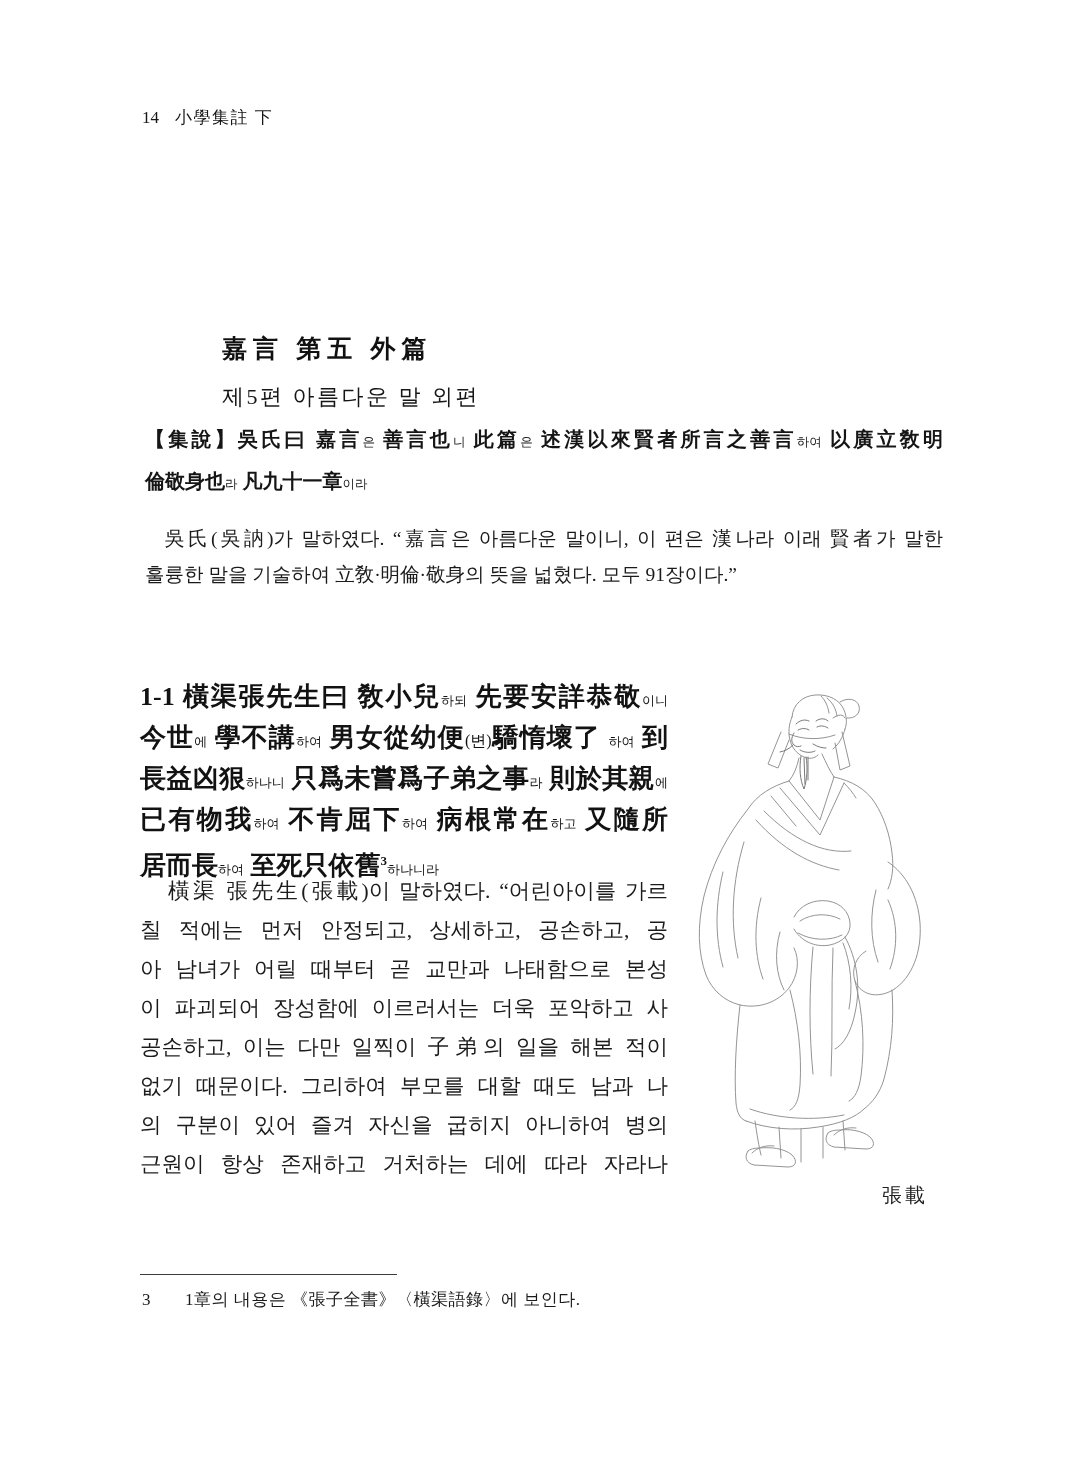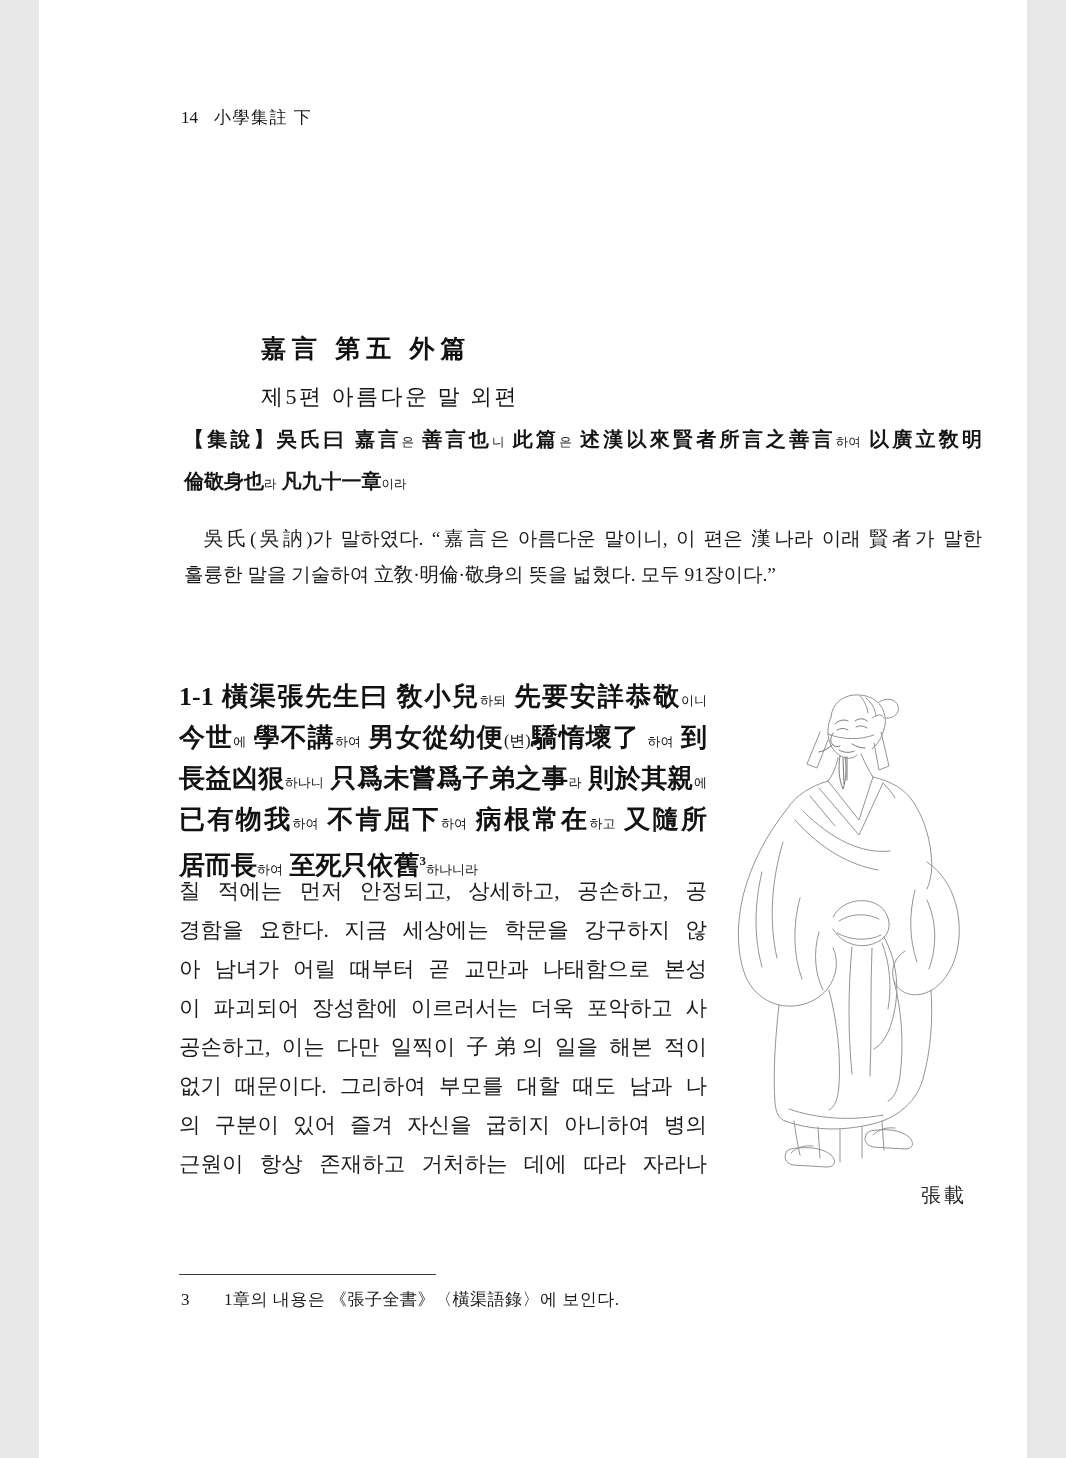--- a/index.html
+++ b/index.html
@@ -2,21 +2,21 @@
 <html><head>
 <meta charset="utf-8">
 <style>
   html,body { margin:0; padding:0; }
   body {
     font-family: "Liberation Serif", "DejaVu Serif", serif;
     background:#e8e8e8;
   }
   .page {
     position:relative;
-    width:988px; height:1458px;
+    width:1066px; height:1458px;
     background:#ffffff;
     margin:0 auto;
     overflow:hidden;
     color:#1d1d1d;
   }
 
   
   .running-header {
     position:absolute; left:142px; top:106px;
     font-size:17px; letter-spacing:1.5px; color:#161616;
@@ -114,22 +114,22 @@
     </div>
 
   <div class="section-hanmun">
       <div class="tline"><span class="seg-n">1-1 橫渠張先生曰 敎小兒</span><span class="seg-sm">하되</span><span class="seg-n"> 先要安詳恭敬</span><span class="seg-sm">이니</span></div>
       <div class="tline"><span class="seg-n">今世</span><span class="seg-sm">에</span><span class="seg-n"> 學不講</span><span class="seg-sm">하여</span><span class="seg-n"> 男女從幼便</span><span class="seg-paren">(변)</span><span class="seg-n">驕惰壞了 </span><span class="seg-sm">하여</span><span class="seg-n"> 到</span></div>
       <div class="tline"><span class="seg-n">長益凶狠</span><span class="seg-sm">하나니</span><span class="seg-n"> 只爲未嘗爲子弟之事</span><span class="seg-sm">라</span><span class="seg-n"> 則於其親</span><span class="seg-sm">에</span></div>
       <div class="tline"><span class="seg-n">已有物我</span><span class="seg-sm">하여</span><span class="seg-n"> 不肯屈下</span><span class="seg-sm">하여</span><span class="seg-n"> 病根常在</span><span class="seg-sm">하고</span><span class="seg-n"> 又隨所</span></div>
       <div class="tline nojust"><span class="seg-n">居而長</span><span class="seg-sm">하여</span><span class="seg-n"> 至死只依舊</span><span class="seg-sup">3</span><span class="seg-sm">하나니라</span></div>
     </div>
   <div class="section-trans">
+      <div class="tline" style="padding-left: 28px;"><span class="seg-n">橫渠 張先生(張載)이 말하였다. “어린아이를 가르</span></div>
       <div class="tline"><span class="seg-n">칠 적에는 먼저 안정되고, 상세하고, 공손하고, 공</span></div>
-      <div class="tline"><span class="seg-n">경함을 요한다. 지금 세상에는 학문을 강구하지 않</span></div>
       <div class="tline"><span class="seg-n">아 남녀가 어릴 때부터 곧 교만과 나태함으로 본성</span></div>
       <div class="tline"><span class="seg-n">이 파괴되어 장성함에 이르러서는 더욱 포악하고 사</span></div>
       <div class="tline"><span class="seg-n">공손하고, 이는 다만 일찍이 子弟의 일을 해본 적이</span></div>
       <div class="tline"><span class="seg-n">없기 때문이다. 그리하여 부모를 대할 때도 남과 나</span></div>
       <div class="tline"><span class="seg-n">의 구분이 있어 즐겨 자신을 굽히지 아니하여 병의</span></div>
       <div class="tline"><span class="seg-n">근원이 항상 존재하고 거처하는 데에 따라 자라나</span></div>
     </div>
 
   <figure class="portrait">
     <svg width="235" height="480" viewBox="0 0 235 480" xmlns="http://www.w3.org/2000/svg">

